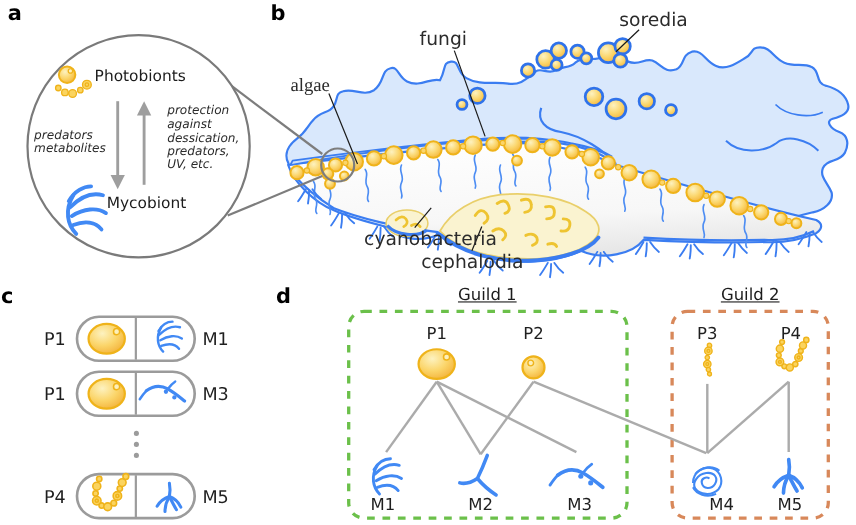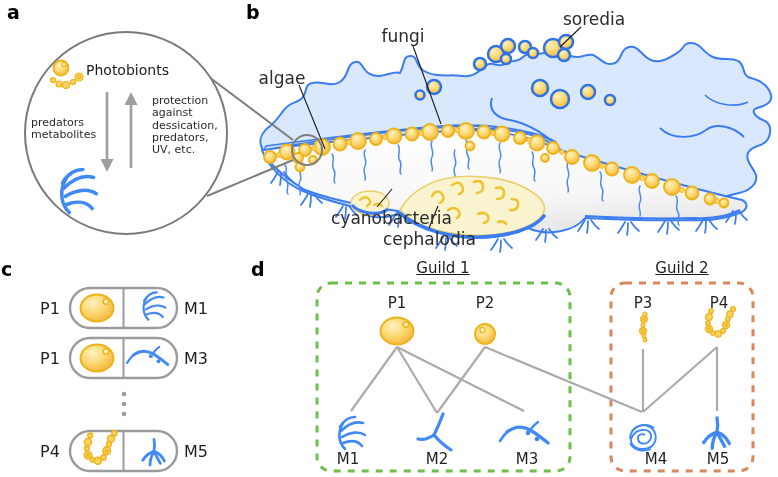--- a/index.html
+++ b/index.html
@@ -2,21 +2,21 @@
 <html><head>
 <meta charset="utf-8">
 <style>
   html,body{margin:0;padding:0;background:#fff;}
   #canvas{position:relative;width:778px;height:477px;background:#ffffff;overflow:hidden;
           font-family:"DejaVu Sans","Liberation Sans",sans-serif;color:#1a1a1a;}
   #art{position:absolute;left:0;top:0;}
   .lbl{position:absolute;white-space:nowrap;}
   .panel-letter{font-weight:bold;font-size:19px;color:#000;}
   .big{font-size:14px;color:#1c1c1c;}
-  .note{font-size:11px;line-height:1.12;color:#2b2b2b;white-space:normal;}
+  .note{font-size:11px;line-height:1.12;color:#2b2b2b;white-space:normal;font-style:italic;}
   .ann{font-size:17px;color:#2b2b2b;text-align:center;}
   .node{font-size:15px;color:#1f1f1f;text-align:center;width:30px;}
   .pair{font-size:16px;color:#1f1f1f;}
   .guild{font-size:15px;color:#1c1c1c;text-align:center;width:80px;}
 </style>
 </head>
 <body>
 
 <div id="canvas">
 
@@ -361,24 +361,25 @@
     <use href="#i-star" transform="translate(717,434) scale(0.95)"></use>
   </g>
 </svg>
 
 <div class="lbl panel-letter" style="left:7px;top:1px;">a</div>
 <div class="lbl panel-letter" style="left:246px;top:1px;">b</div>
 <div class="lbl panel-letter" style="left:1px;top:258px;">c</div>
 <div class="lbl panel-letter" style="left:251px;top:258px;">d</div>
 
 <div class="lbl big" style="left:86px;top:62px;">Photobionts</div>
+<div class="lbl big" style="left:97px;top:177px;">Mycobiont</div>
 <div class="lbl note" style="left:31px;top:117px;width:68px;">predators metabolites</div>
 <div class="lbl note" style="left:152px;top:95px;width:76px;">protection against dessication, predators, UV, etc.</div>
 
-<div class="lbl ann" style="left:258px;top:68px;width:48px;">algae</div>
+<div class="lbl ann" style="left:258px;top:68px;width:48px;font-family:Liberation Serif, serif;">algae</div>
 <div class="lbl ann" style="left:379px;top:26px;width:48px;">fungi</div>
 <div class="lbl ann" style="left:563px;top:9px;width:48px;">soredia</div>
 <div class="lbl ann" style="left:331px;top:208px;width:80px;">cyanobacteria</div>
 <div class="lbl ann" style="left:383px;top:229px;width:80px;">cephalodia</div>
 
 <div class="lbl pair" style="left:40px;top:299px;">P1</div>
 <div class="lbl pair" style="left:184px;top:299px;">M1</div>
 <div class="lbl pair" style="left:40px;top:349px;">P1</div>
 <div class="lbl pair" style="left:184px;top:349px;">M3</div>
 <div class="lbl pair" style="left:40px;top:442px;">P4</div>

